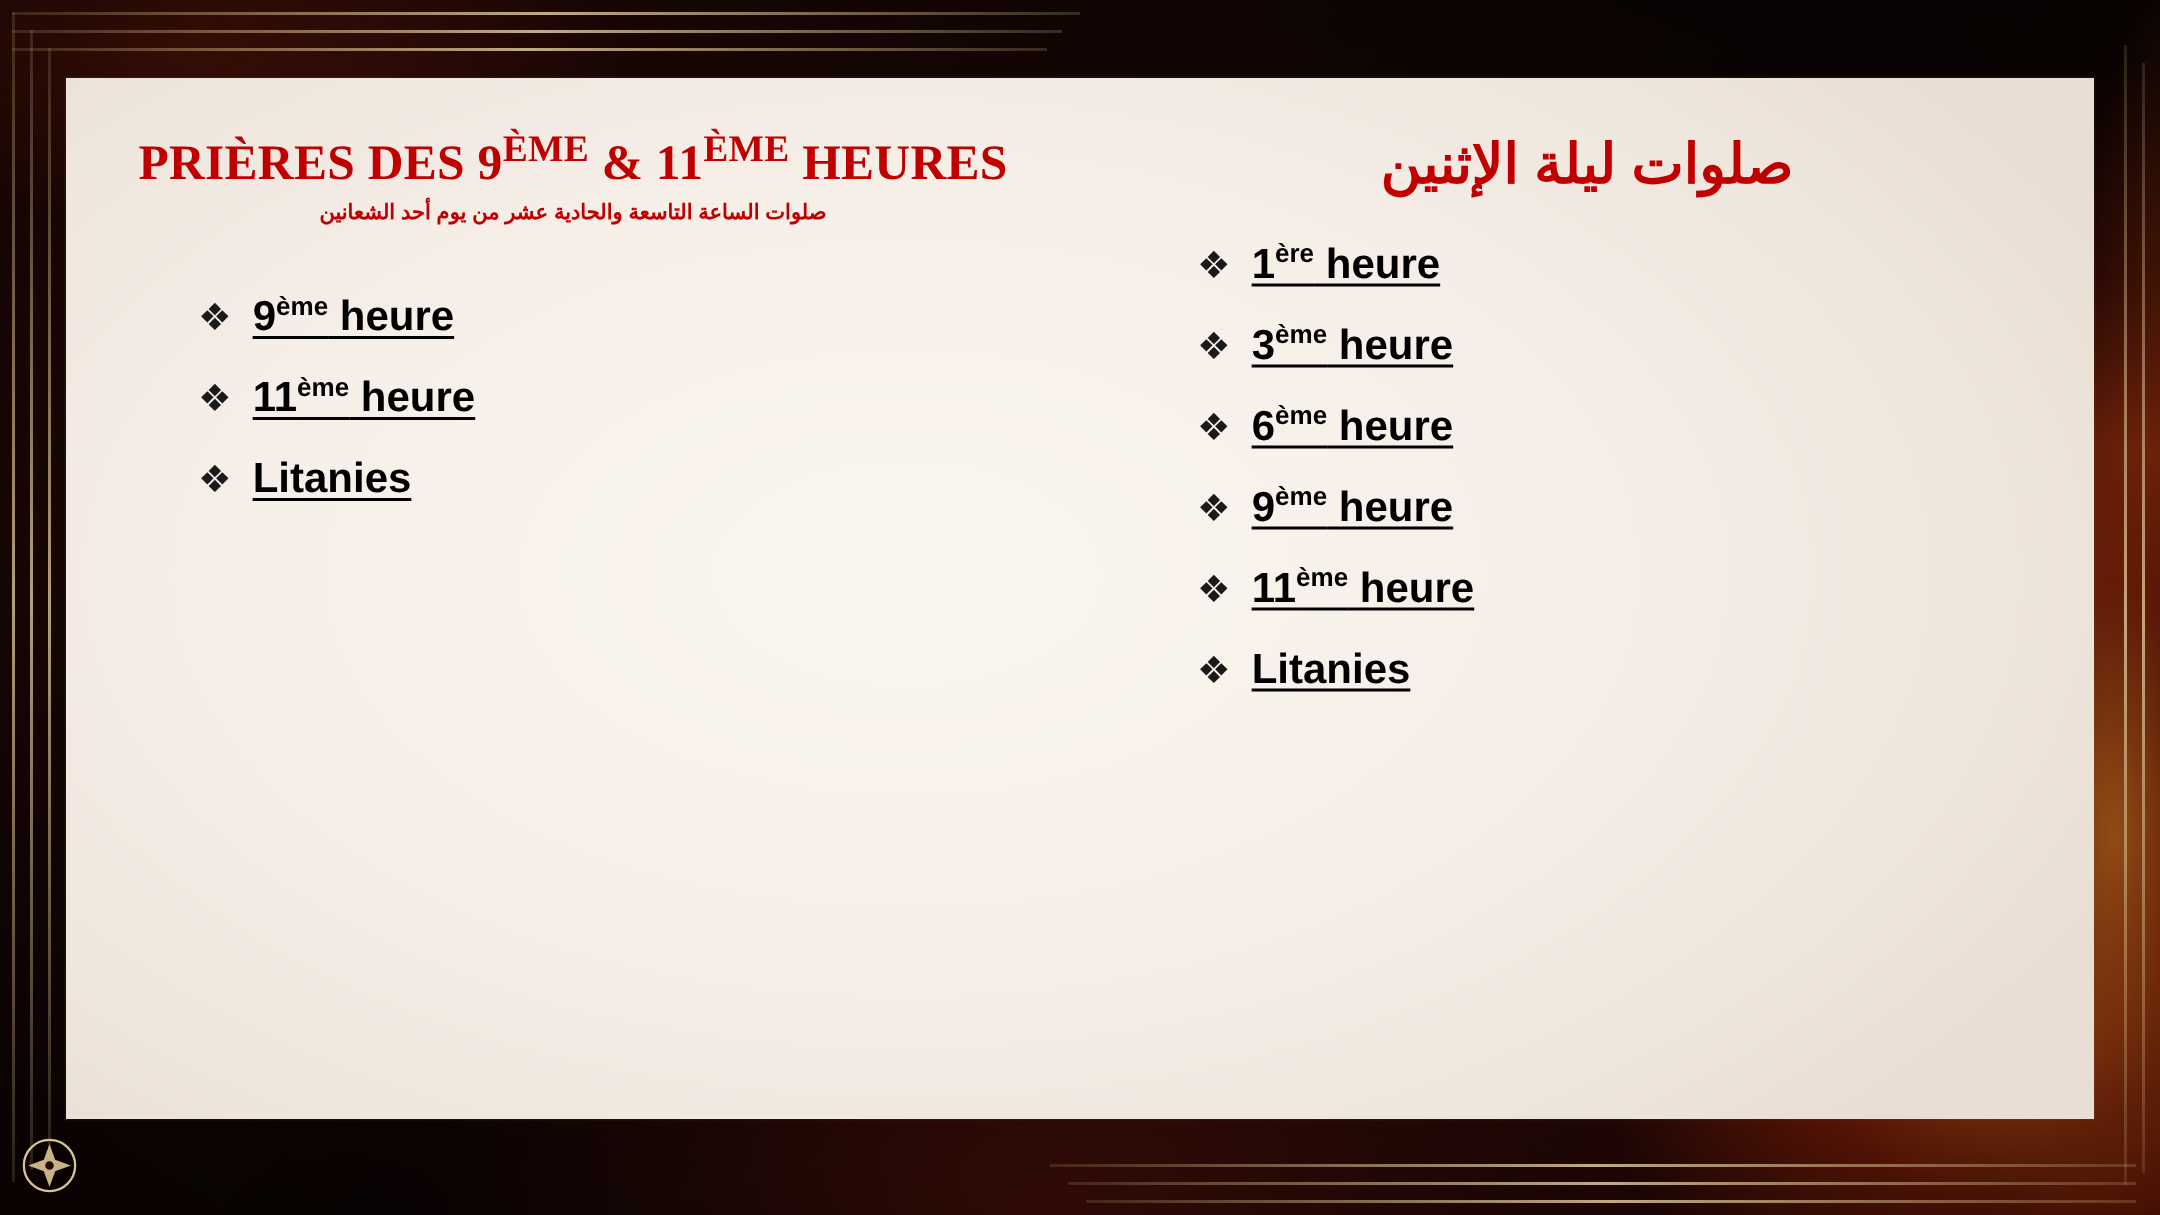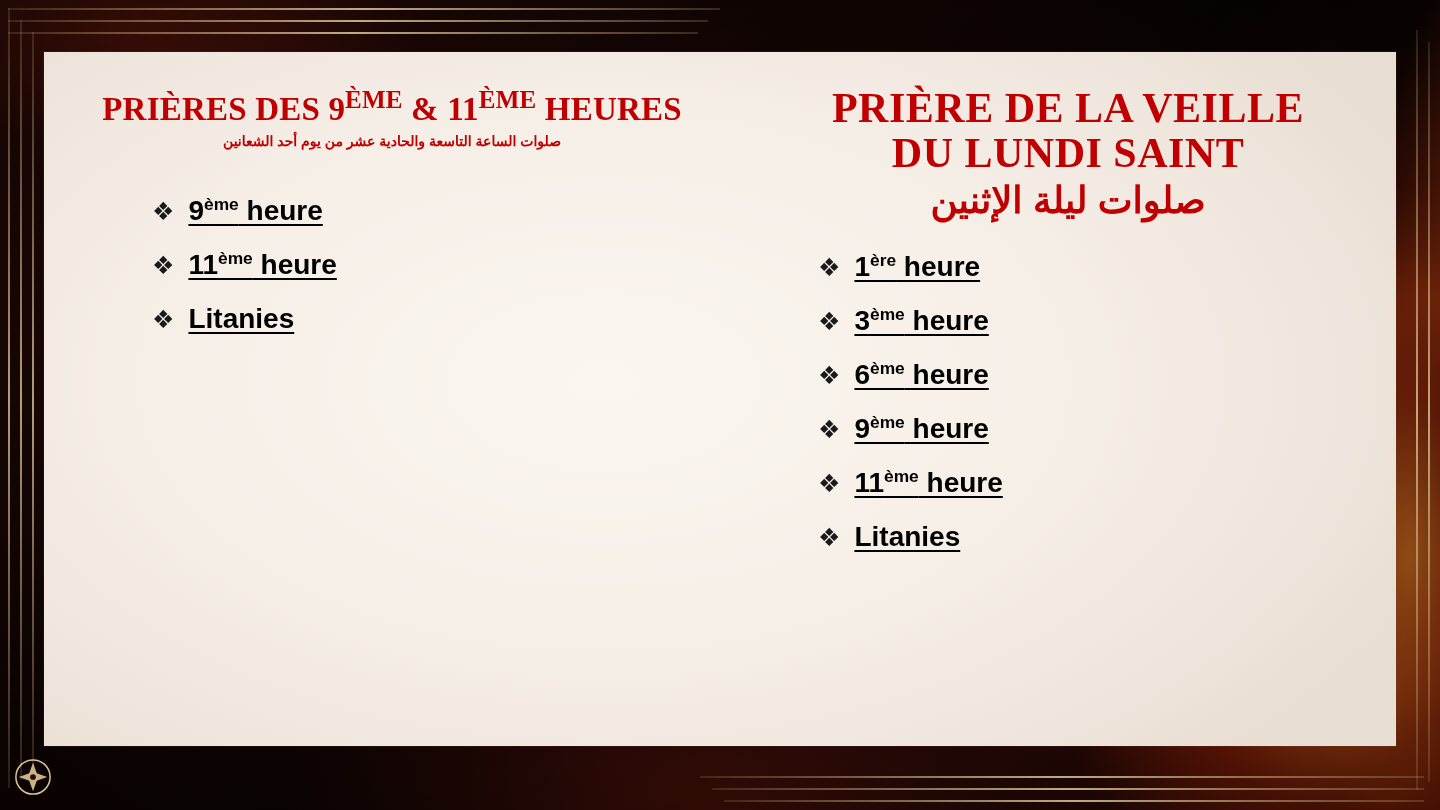--- a/index.html
+++ b/index.html
@@ -86,21 +86,20 @@
   }
   .columns {
     position: absolute;
     inset: 0;
     display: flex;
   }
   .col {
     flex: 1 1 50%;
     padding: 34px 26px 0 26px;
     box-sizing: border-box;
-    margin-left: 20px;
   }
 
   
   .heading-fr {
     color: #c00000;
     font-family: "Liberation Serif", serif;
     font-weight: bold;
     text-align: center;
     line-height: 1.08;
     letter-spacing: 0.2px;
@@ -218,25 +217,20 @@
             <span class="bullet-text"><span>11</span><sup>ème</sup><span> heure</span></span>
           </li>
           <li>
             <span class="bullet-glyph">❖</span>
             <span class="bullet-text"><span>Litanies</span><sup></sup><span></span></span>
           </li>
         </ul>
       </div>
 
       <div class="col col-right">
-        <div class="heading-fr">
-          <span>Prière de la veille</span>
-          <br>
-          <span>du Lundi Saint</span>
-        </div>
         <div class="heading-ar">صلوات ليلة الإثنين</div>
 
         <ul class="bullets">
           <li>
             <span class="bullet-glyph">❖</span>
             <span class="bullet-text"><span>1</span><sup>ère</sup><span> heure</span></span>
           </li>
           <li>
             <span class="bullet-glyph">❖</span>
             <span class="bullet-text"><span>3</span><sup>ème</sup><span> heure</span></span>

